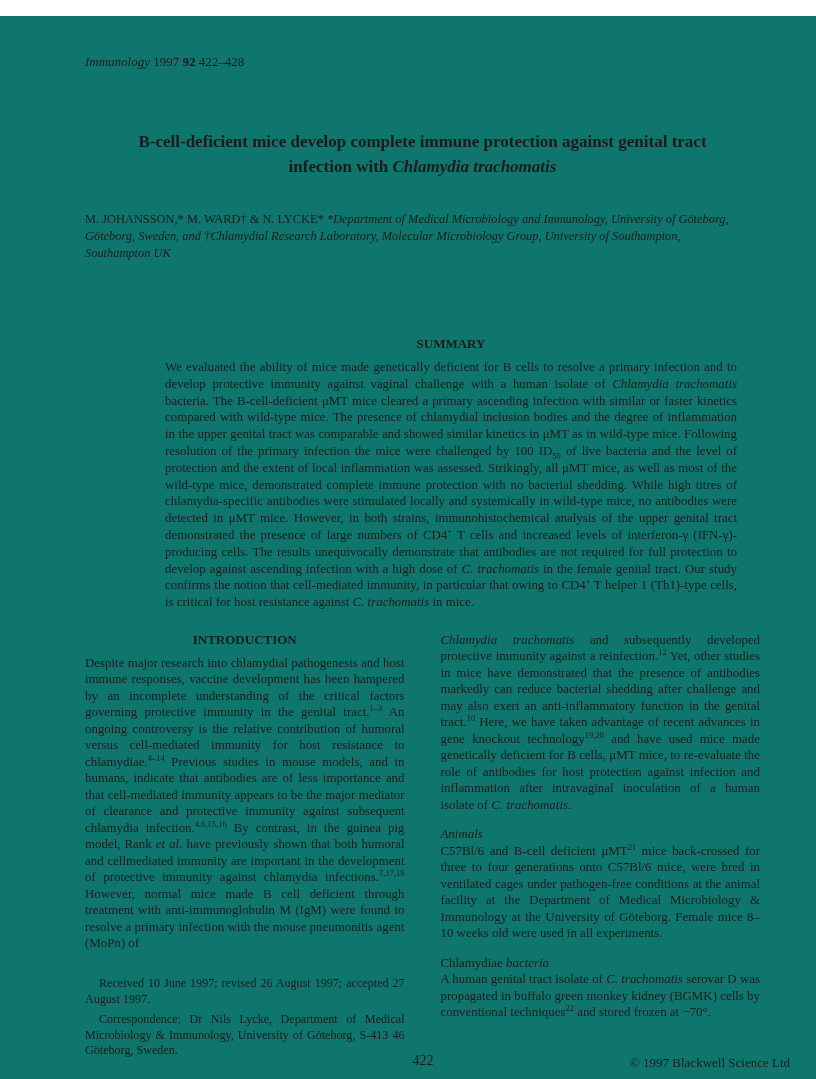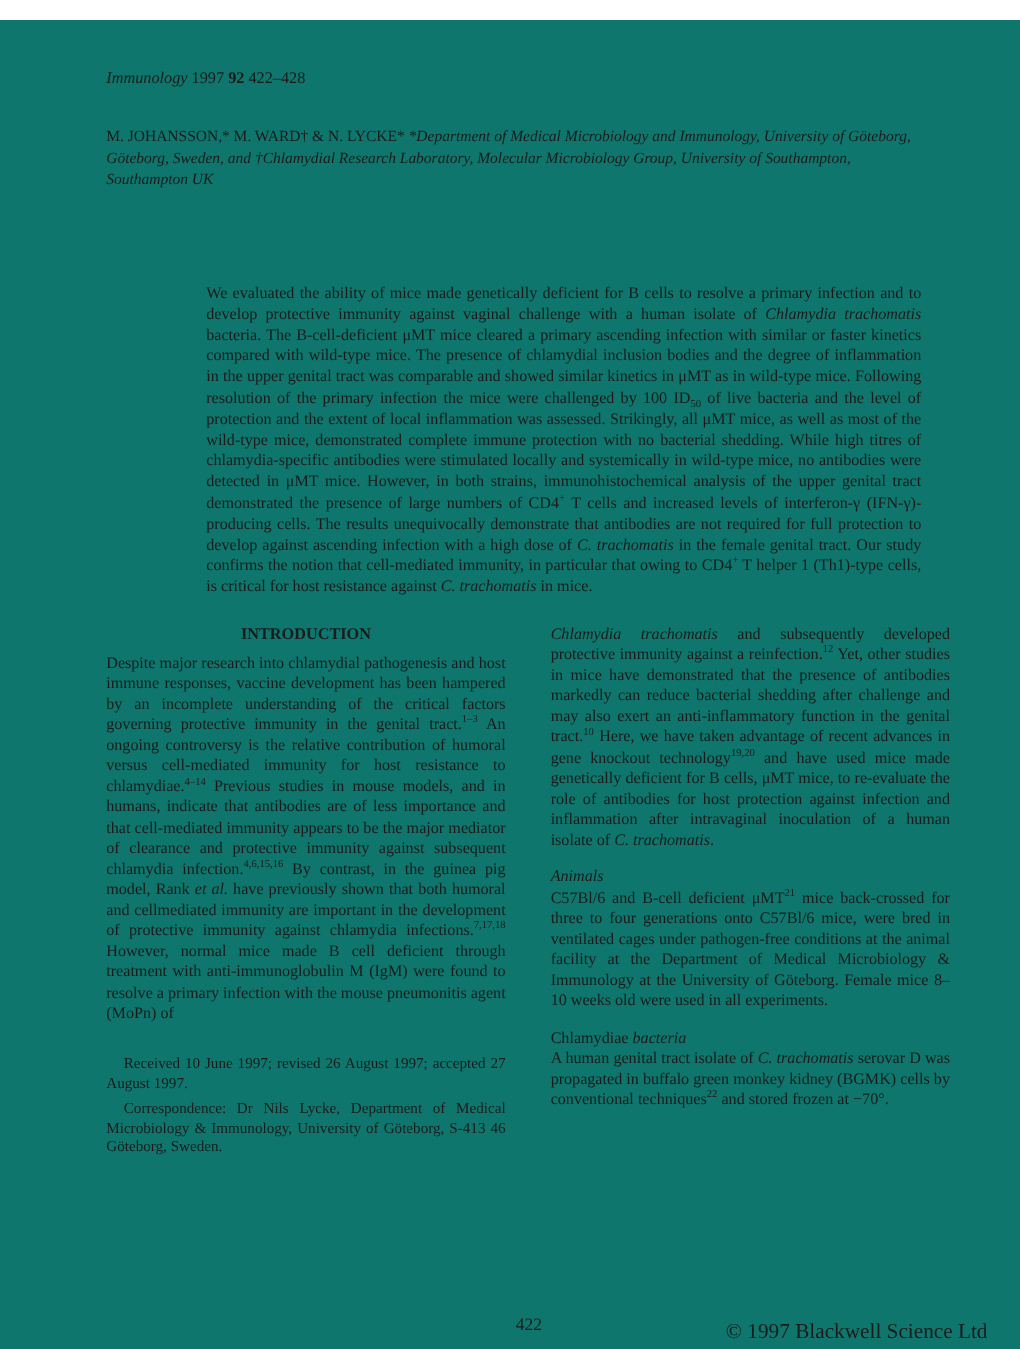--- a/index.html
+++ b/index.html
@@ -94,38 +94,43 @@
   .page-number {
     position: absolute;
     left: 338px;
     transform: translateX(-50%);
     font-size: 14px;
   }
   .copyright {
     position: absolute;
     right: 0;
     top: 2px;
-    font-size: 17px;
+    font-size: 13px;
   }
 </style>
 </head>
 <body>
 
 <div class="page">
 
   <div class="journal-line"><span class="it">Immunology</span><span> 1997 </span><span class="bd">92</span><span> 422–428</span></div>
 
+  <div class="article-title">
+    <div><span>B-cell-deficient mice develop complete immune protection against genital tract</span></div>
+    <div><span>infection with </span><span class="it">Chlamydia trachomatis</span></div>
+  </div>
 
   <div class="authors">
     <div><span>M. JOHANSSON,* M. WARD† &amp; N. LYCKE*  </span><span class="it">*Department of Medical Microbiology and Immunology, University of Göteborg,</span></div>
     <div><span class="it">Göteborg, Sweden, and †Chlamydial Research Laboratory, Molecular Microbiology Group, University of Southampton,</span></div>
     <div><span class="it">Southampton UK</span></div>
   </div>
 
   <div class="summary">
+    <div class="section-heading">SUMMARY</div>
     <p class="summary-body"><span>We evaluated the ability of mice made genetically deficient for B cells to resolve a primary infection and to develop protective immunity against vaginal challenge with a human isolate of </span><span class="it">Chlamydia trachomatis</span><span> bacteria. The B-cell-deficient μMT mice cleared a primary ascending infection with similar or faster kinetics compared with wild-type mice. The presence of chlamydial inclusion bodies and the degree of inflammation in the upper genital tract was comparable and showed similar kinetics in μMT as in wild-type mice. Following resolution of the primary infection the mice were challenged by 100 ID</span><span class="sub">50</span><span> of live bacteria and the level of protection and the extent of local inflammation was assessed. Strikingly, all μMT mice, as well as most of the wild-type mice, demonstrated complete immune protection with no bacterial shedding. While high titres of chlamydia-specific antibodies were stimulated locally and systemically in wild-type mice, no antibodies were detected in μMT mice. However, in both strains, immunohistochemical analysis of the upper genital tract demonstrated the presence of large numbers of CD4</span><span class="sup">+</span><span> T cells and increased levels of interferon-γ (IFN-γ)-producing cells. The results unequivocally demonstrate that antibodies are not required for full protection to develop against ascending infection with a high dose of </span><span class="it">C. trachomatis</span><span> in the female genital tract. Our study confirms the notion that cell-mediated immunity, in particular that owing to CD4</span><span class="sup">+</span><span> T helper 1 (Th1)-type cells, is critical for host resistance against </span><span class="it">C. trachomatis</span><span> in mice.</span></p>
   </div>
 
   <div class="columns">
 
     <div class="col">
       <div class="section-heading">INTRODUCTION</div>
       <p><span>Despite major research into chlamydial pathogenesis and host immune responses, vaccine development has been hampered by an incomplete understanding of the critical factors governing protective immunity in the genital tract.</span><span class="sup">1–3</span><span> An ongoing controversy is the relative contribution of humoral versus cell-mediated immunity for host resistance to chlamydiae.</span><span class="sup">4–14</span><span> Previous studies in mouse models, and in humans, indicate that antibodies are of less importance and that cell-mediated immunity appears to be the major mediator of clearance and protective immunity against subsequent chlamydia infection.</span><span class="sup">4,6,15,16</span><span> By contrast, in the guinea pig model, Rank </span><span class="it">et al.</span><span> have previously shown that both humoral and cellmediated immunity are important in the development of protective immunity against chlamydia infections.</span><span class="sup">7,17,18</span><span> However, normal mice made B cell deficient through treatment with anti-immunoglobulin M (IgM) were found to resolve a primary infection with the mouse pneumonitis agent (MoPn) of</span></p>
 
       <div class="footnotes">

